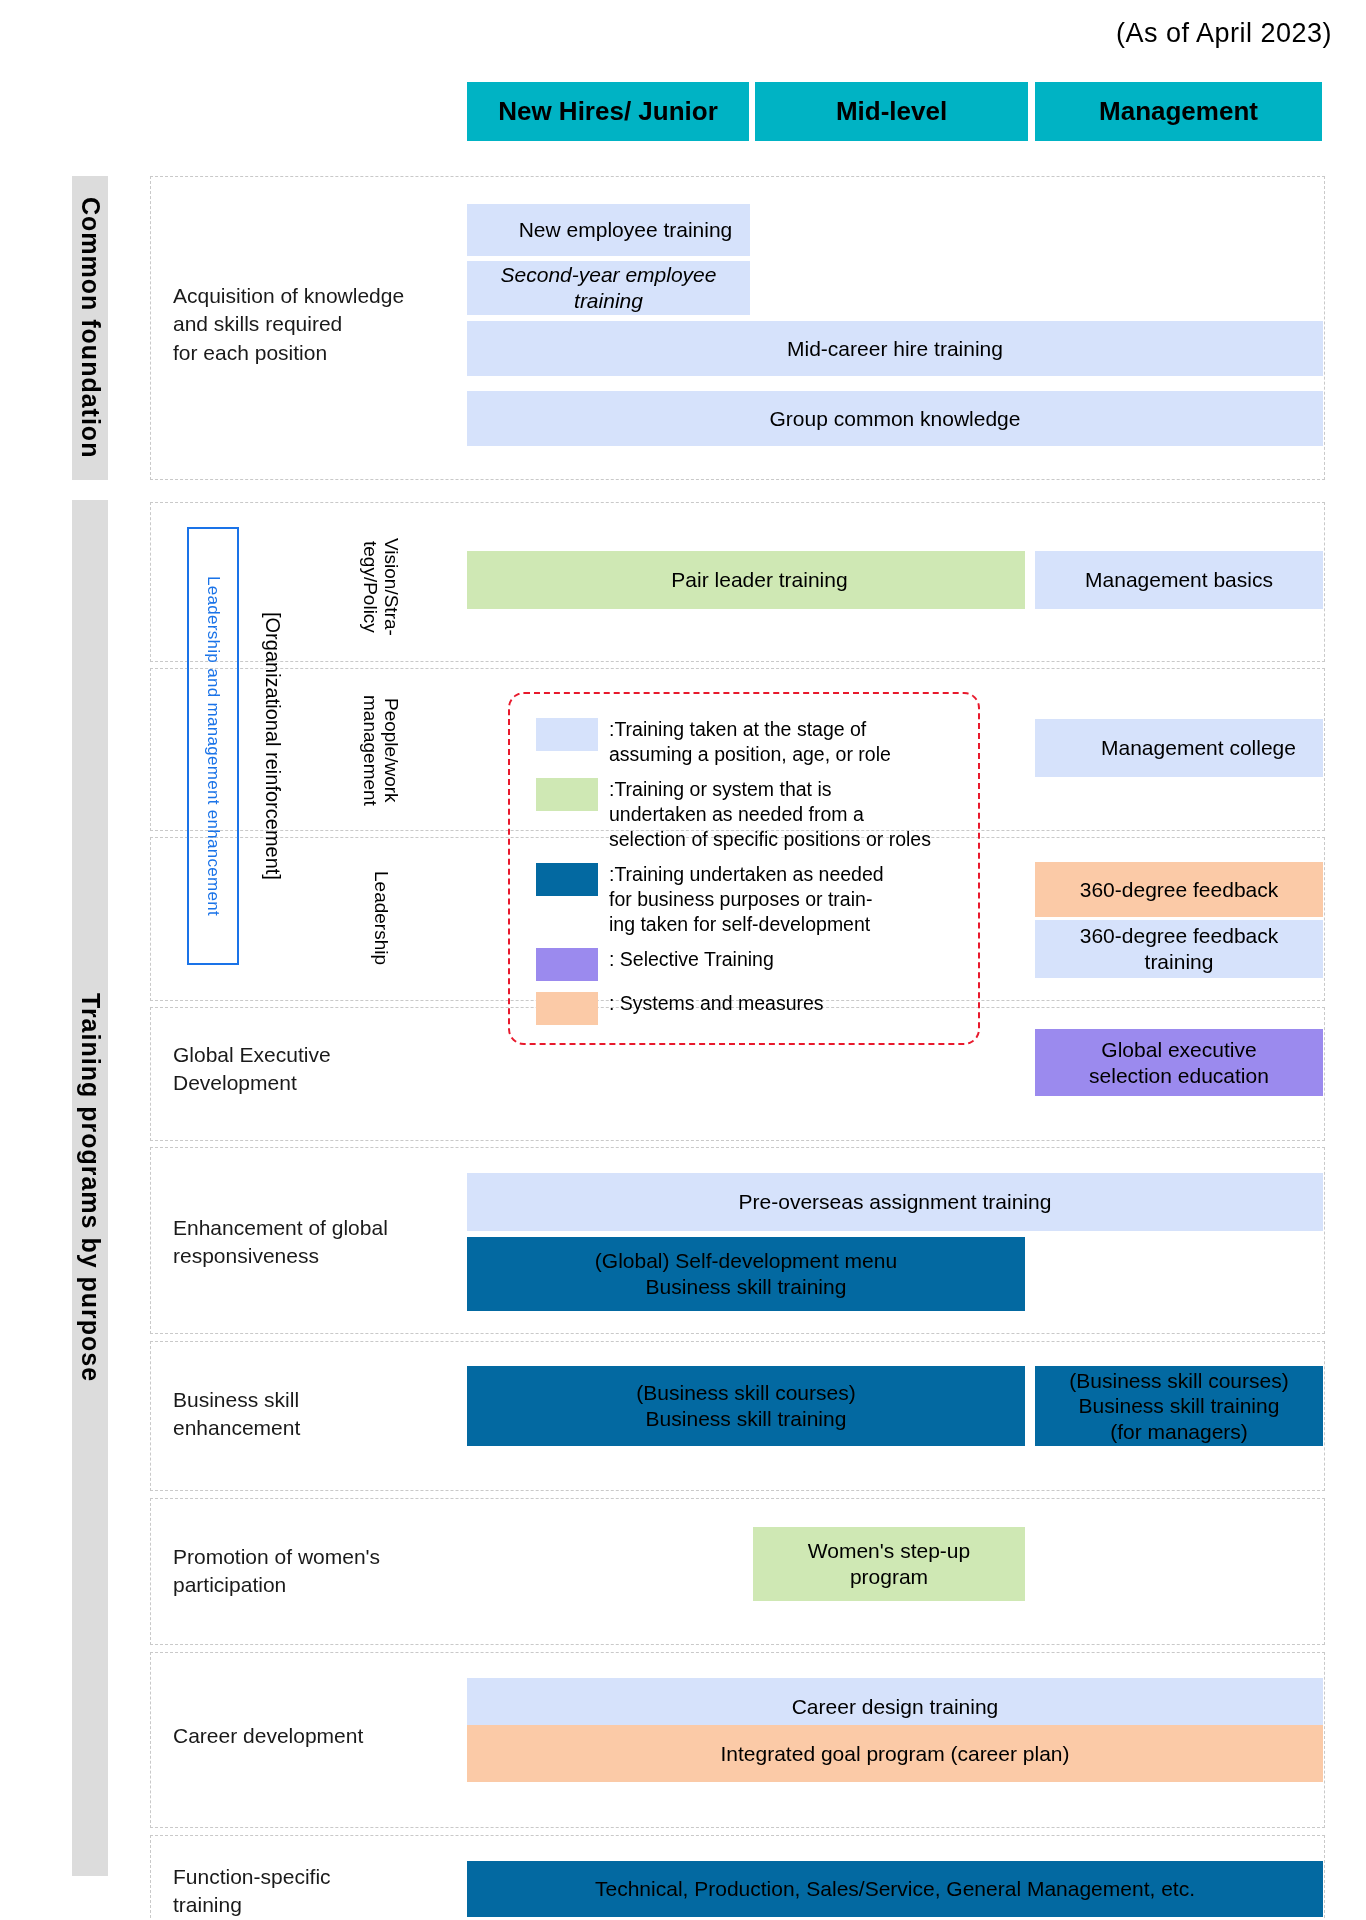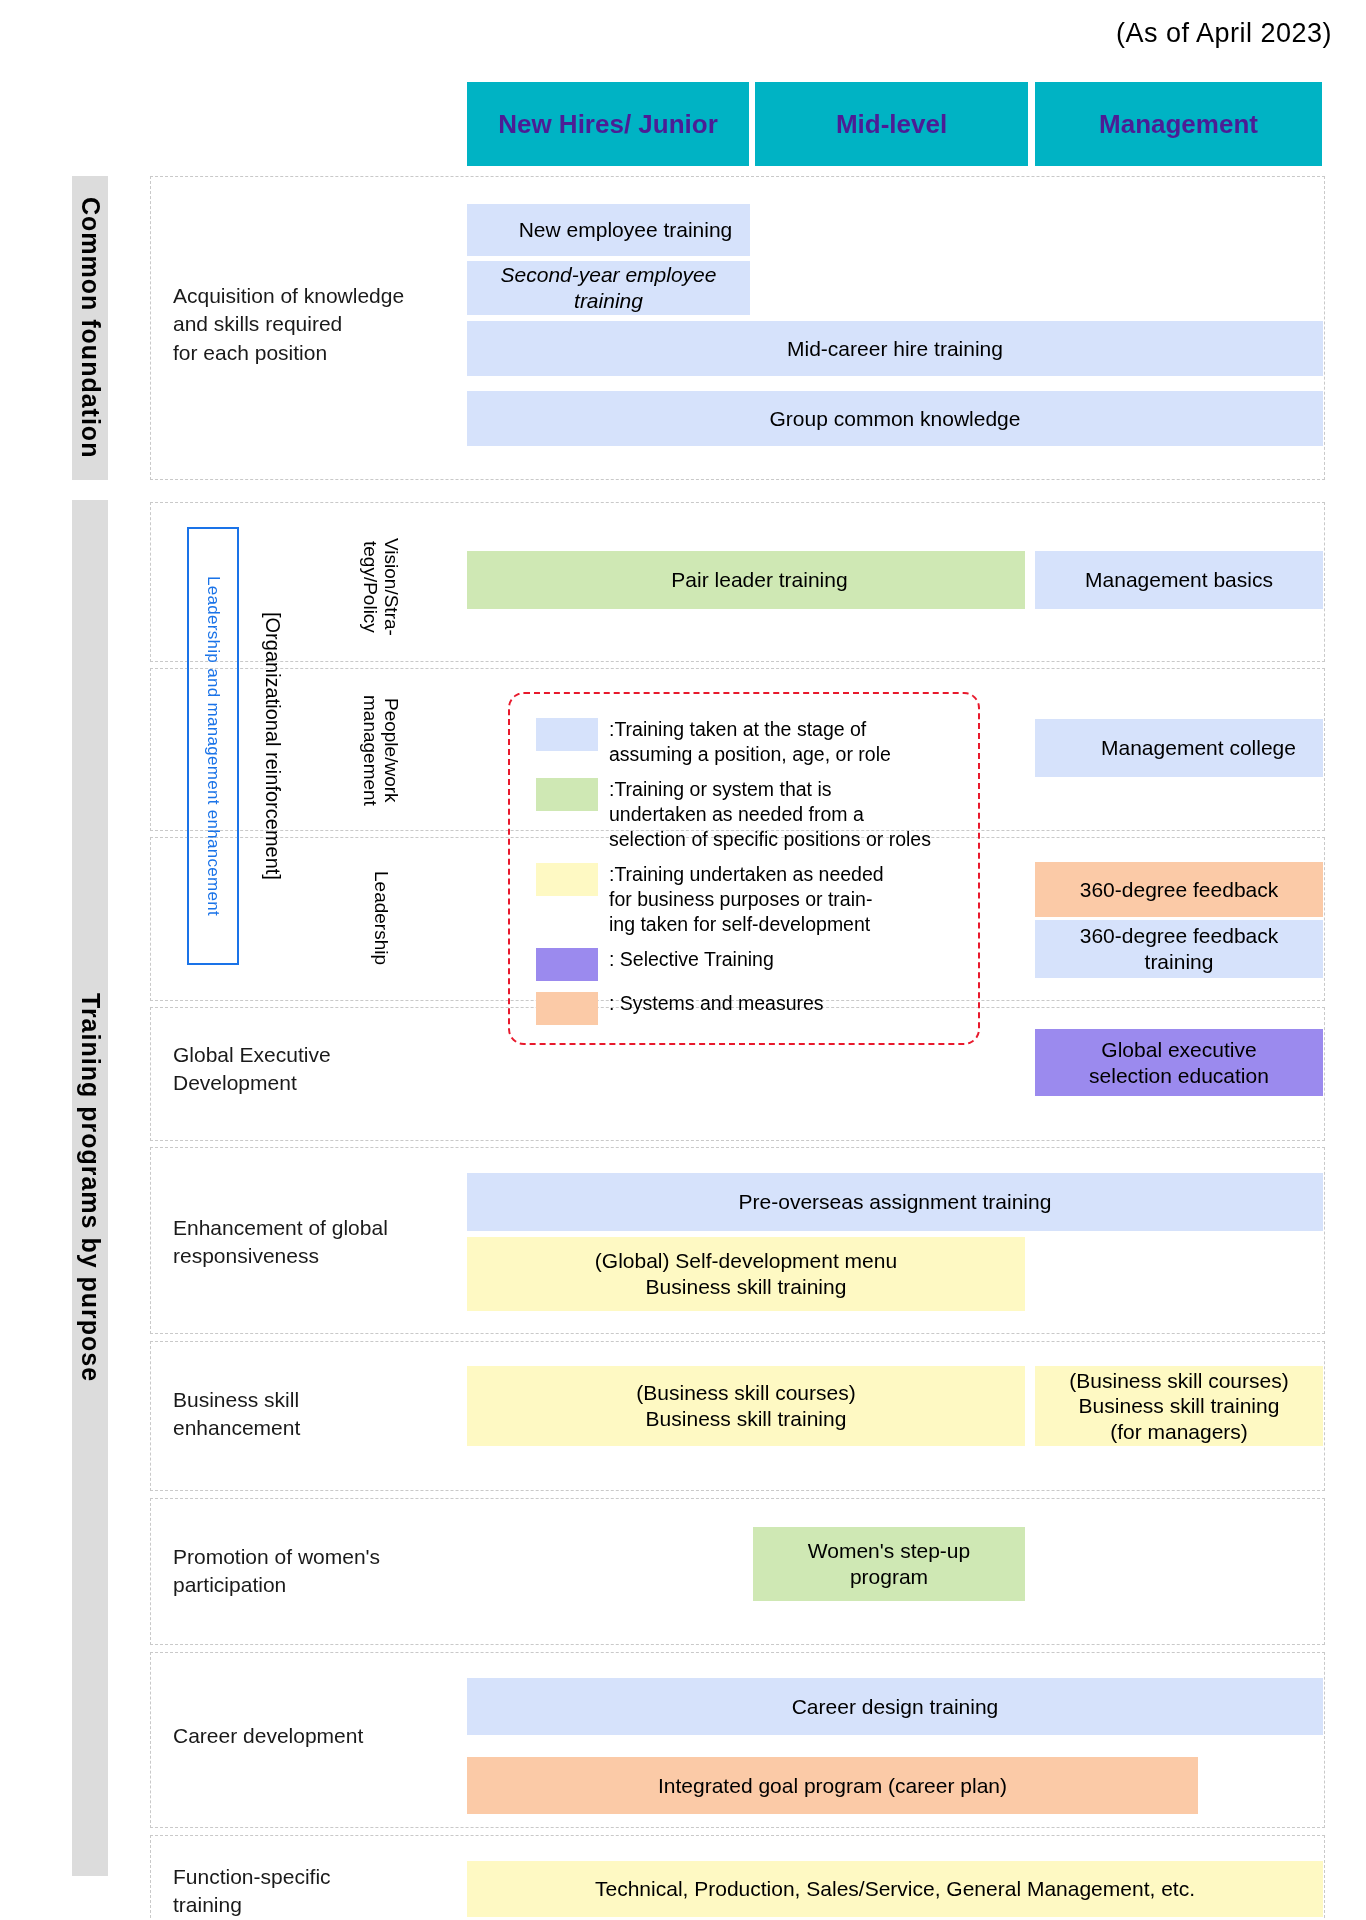--- a/index.html
+++ b/index.html
@@ -25,23 +25,23 @@
   }
 
   
   .col-headers {
     position: absolute;
     top: 82px; left: 0;
     width: 1366px; height: 68px;
   }
   .col-head {
     position: absolute;
-    top: 0; height: 84px;
+    top: 0; height: 59px;
     background: #00b3c4;
-    color: #4c1d95;
+    color: #000000;
     font-size: 26px;
     font-weight: bold;
     display: flex;
     align-items: center;
     justify-content: center;
     text-align: center;
     line-height: 1.08;
   }
   .col-head.c1 { left: 467px; width: 282px; }
   .col-head.c2 { left: 755px; width: 273px; }
@@ -93,21 +93,21 @@
     align-items: center;
     justify-content: center;
     text-align: center;
     font-size: 21px;
     line-height: 1.22;
     white-space: pre-line;
     padding: 2px 6px;
   }
   .blue   { background: #d6e2fb; }
   .green  { background: #cfe8b4; }
-  .pink   { background: #fef9c3; }
+  .pink   { background: #0369a1; }
   .purple { background: #9b8aee; }
   .peach  { background: #fbcaa7; }
 
   
   .lead-outline {
     position: absolute;
     left: 187px;
     top: 527px;
     width: 52px;
     height: 438px;
@@ -261,21 +261,21 @@
   <div class="group" style="top:1498px; height:147px;">
     <div class="row-label" style="top:44px;">Promotion of women's
 participation</div>
     <div class="box green" style="left:602px; top:28px; width:272px; height:74px;">Women's step-up
 program</div>
   </div>
 
   <div class="group" style="top:1652px; height:176px;">
     <div class="row-label" style="top:69px;">Career development</div>
     <div class="box blue" style="left:316px; top:25px; width:856px; height:57px;">Career design training</div>
-    <div class="box peach" style="left:316px; top:104px; width:731px; height:57px;">Integrated goal program (career plan)</div>
+    <div class="box peach" style="left:316px; top:72px; width:856px; height:57px;">Integrated goal program (career plan)</div>
   </div>
 
   <div class="group" style="top:1835px; height:113px;">
     <div class="row-label" style="top:27px;">Function-specific
 training</div>
     <div class="box pink" style="left:316px; top:25px; width:856px; height:56px;">Technical, Production, Sales/Service, General Management, etc.</div>
   </div>
 
   <div class="lead-outline">
     <span>Leadership and management enhancement</span>

